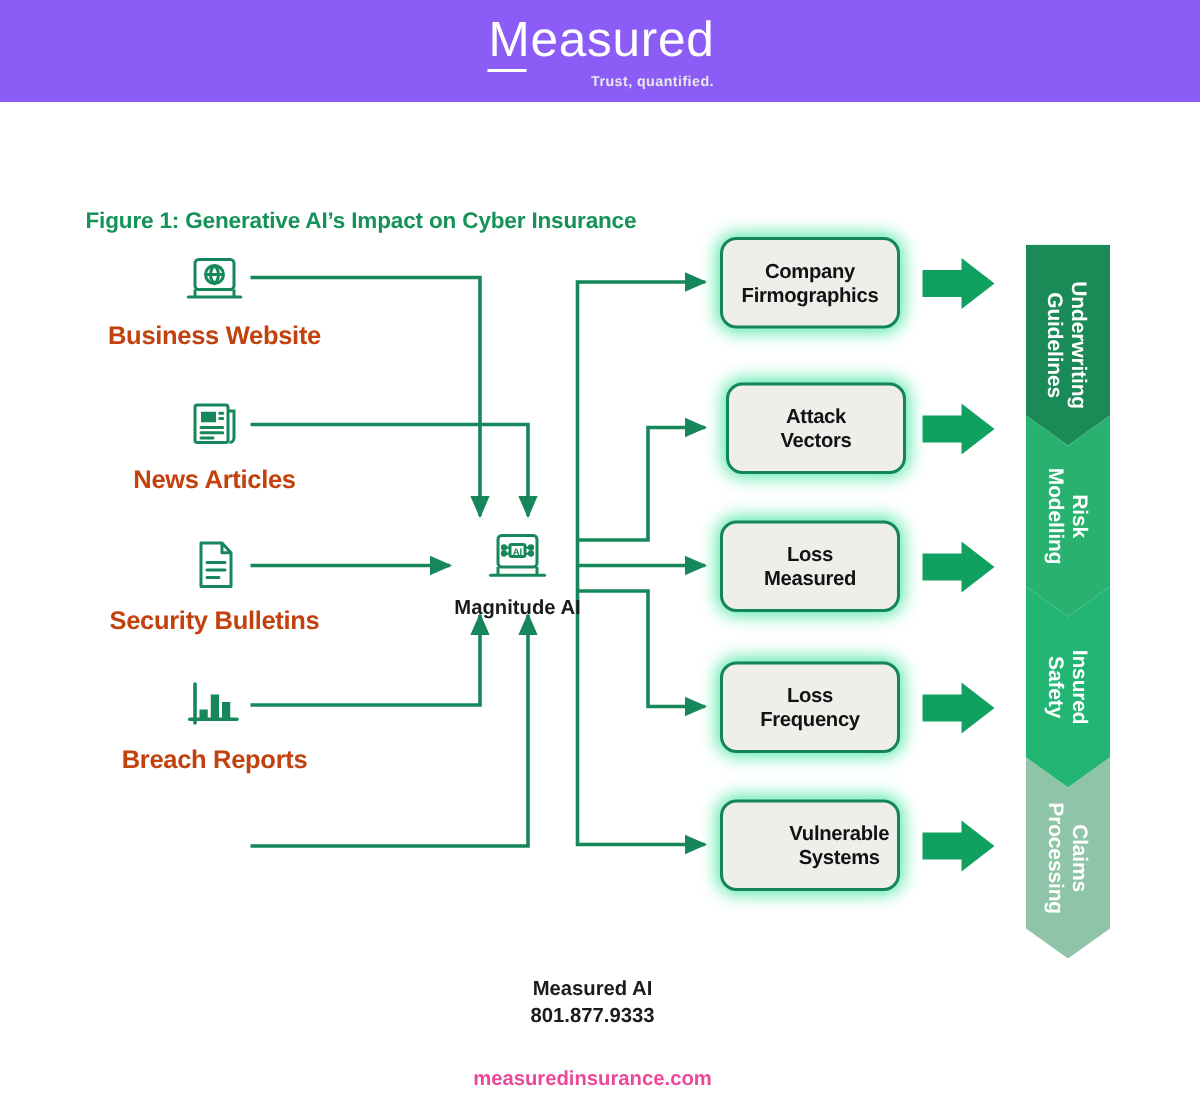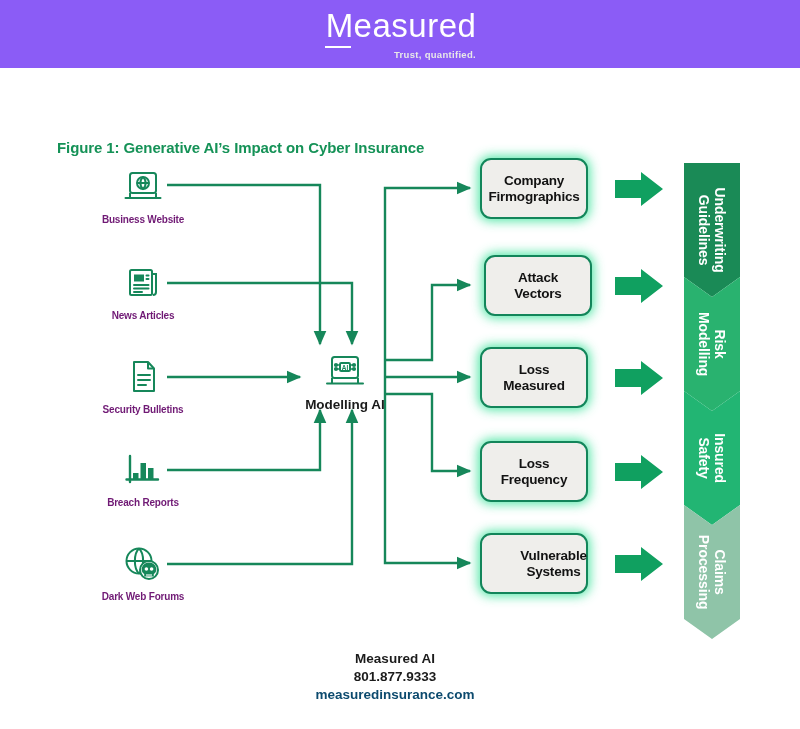--- a/index.html
+++ b/index.html
@@ -84,23 +84,23 @@
     text-align: center;
   }
   .source-icon {
     height: 42px;
     display: flex;
     align-items: center;
     justify-content: center;
   }
   .source-label {
     margin-top: 6px;
-    font-size: 10px;
-    font-weight: bold;
-    color: #701a75;
+    font-size: 17px;
+    font-weight: bold;
+    color: #c2410c;
     letter-spacing: -0.2px;
     white-space: nowrap;
   }
 
   
   #center-node {
     position: absolute;
     left: 270px;
     top: 352px;
     width: 150px;
@@ -116,21 +116,21 @@
     margin-top: 5px;
     font-size: 13.5px;
     font-weight: bold;
     color: #1b1b1b;
     white-space: nowrap;
   }
 
   
   .out-box {
     position: absolute;
-    width: 108px;
+    width: 120px;
     height: 61px;
     box-sizing: border-box;
     background: #efeeeb;
     border: 2.2px solid #12855A;
     border-radius: 11px;
     box-shadow: 0 0 11px 2px rgba(52,226,150,0.85);
     display: flex;
     align-items: center;
     justify-content: center;
     text-align: center;
@@ -189,22 +189,23 @@
   }
   .footer-line {
     font-size: 13.5px;
     font-weight: bold;
     color: #1b1b1b;
     line-height: 1.32;
   }
   .footer-link {
     font-size: 13.5px;
     font-weight: bold;
-    color: #0c4a6e;
+    color: #ec4899;
     line-height: 1.32;
+    margin-top: 24px;
   }
 </style>
 </head>
 <body>
 
 <div id="page">
 
   <div id="header-bar">
     <div id="logo-block">
       <div id="logo-word">
@@ -302,51 +303,37 @@
       <svg width="42" height="36" viewBox="0 0 42 36" fill="none">
         <path d="M8,4 L8,30 M4.5,27.5 L36,27.5" stroke="#16875A" stroke-width="2.4" stroke-linecap="round"></path>
         <rect x="11" y="21" width="5.5" height="7" fill="#16875A"></rect>
         <rect x="18.5" y="11" width="5.5" height="17" fill="#16875A"></rect>
         <rect x="26" y="16" width="5.5" height="12" fill="#16875A"></rect>
       </svg>
     </div>
     <div class="source-label">Breach Reports</div>
   </div>
 
-  <div class="source-node" style="left:58px; top:543px;">
-    <div class="source-icon">
-      <svg width="42" height="38" viewBox="0 0 42 38" fill="none" stroke="#16875A" stroke-width="2">
-        <circle cx="17" cy="16" r="12.5"></circle>
-        <path d="M4.5,16 L29.5,16 M17,3.5 C11.5,8.5 11.5,23.5 17,28.5 M17,3.5 C22.5,8.5 22.5,23.5 17,28.5"></path>
-        <circle cx="27" cy="25" r="9" fill="#ffffff"></circle>
-        <path d="M27,17.5 C31.2,17.5 34.3,20.6 34.3,24.4 C34.3,26.6 33.2,28.1 31.8,29 L31.8,31.6 L22.2,31.6 L22.2,29 C20.8,28.1 19.7,26.6 19.7,24.4 C19.7,20.6 22.8,17.5 27,17.5 z" fill="#16875A" stroke="none"></path>
-        <circle cx="24.4" cy="24" r="1.8" fill="#ffffff" stroke="none"></circle>
-        <circle cx="29.6" cy="24" r="1.8" fill="#ffffff" stroke="none"></circle>
-        <path d="M25,29 L25,31.6 M27,29 L27,31.6 M29,29 L29,31.6" stroke="#ffffff" stroke-width="1.1"></path>
-      </svg>
-    </div>
-    <div class="source-label">Dark Web Forums</div>
-  </div>
 
   <div id="center-node">
     <div id="center-icon">
       <svg width="42" height="36" viewBox="0 0 42 36" fill="none" stroke="#16875A" stroke-width="2">
         <rect x="8" y="3" width="26" height="21" rx="2.5"></rect>
         <path d="M3,29.5 L39,29.5" stroke-linecap="round"></path>
         <path d="M8,24 L8,29.5 M34,24 L34,29.5"></path>
         <rect x="16" y="9" width="10" height="8" rx="1.2"></rect>
         <text x="21" y="15.8" font-family="Liberation Sans, sans-serif" font-size="6.4" font-weight="bold" fill="#16875A" stroke="none" text-anchor="middle">AI</text>
         <path d="M16,11 L13,11 M16,15 L13,15 M26,11 L29,11 M26,15 L29,15" stroke-width="1.5"></path>
         <circle cx="12" cy="11" r="1.1" fill="#16875A"></circle>
         <circle cx="12" cy="15" r="1.1" fill="#16875A"></circle>
         <circle cx="30" cy="11" r="1.1" fill="#16875A"></circle>
         <circle cx="30" cy="15" r="1.1" fill="#16875A"></circle>
       </svg>
     </div>
-    <div id="center-label">Modelling AI</div>
+    <div id="center-label">Magnitude AI</div>
   </div>
 
   <div class="out-box" style="left:480px; top:158px;">
     <div class="out-box-label">
       <div>Company</div>
       <div>Firmographics</div>
     </div>
   </div>
 
   <div class="out-box" style="left:484px; top:255px;">

